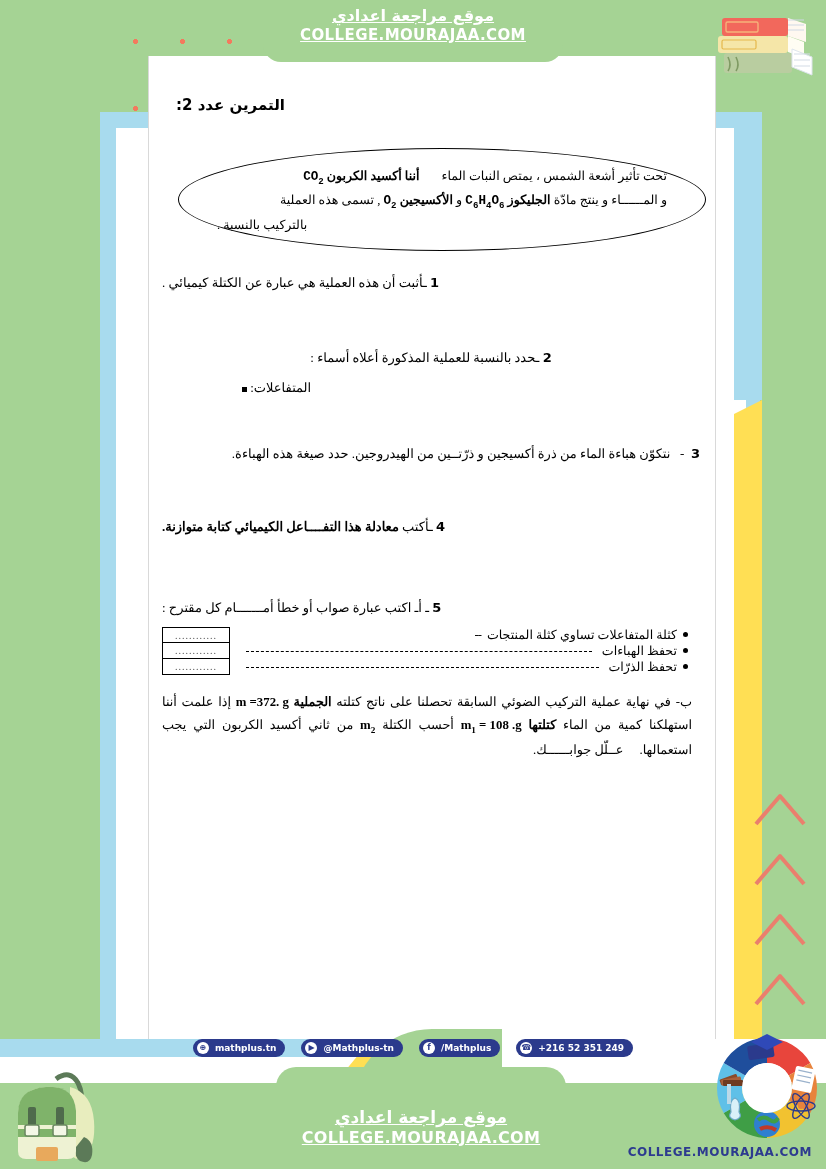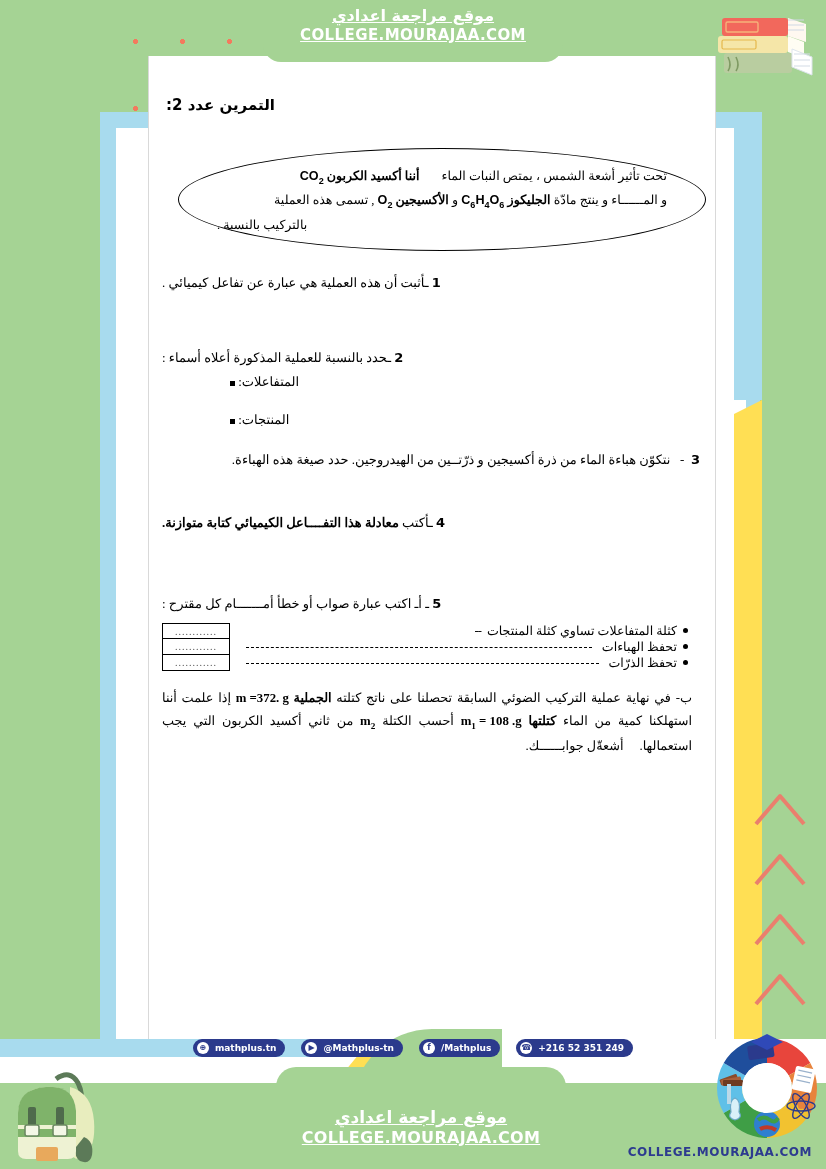--- a/index.html
+++ b/index.html
@@ -118,46 +118,46 @@
   .books-art{position:absolute;right:2px;top:4px;width:120px;height:80px;z-index:10;}
   .backpack-art{position:absolute;left:4px;bottom:2px;width:116px;height:104px;z-index:10;}
   .wheel-art{position:absolute;right:4px;bottom:26px;width:110px;height:110px;z-index:10;}
 
   
   .content{
     position:absolute;left:148px;top:96px;width:566px;height:950px;
     z-index:9;color:#000;font-size:13.5px;
   }
   .ex-title{
-    text-align:left;font-weight:bold;font-size:15px;margin:0 0 34px 18px;
+    text-align:left;font-weight:bold;font-size:15px;margin:0 0 34px 28px;
     font-family:"DejaVu Sans", sans-serif;
   }
   .ellipse-box{
     position:relative;margin:0 8px 22px 30px;
     border:1.4px solid #000;border-radius:50%/50%;
     padding:16px 38px 14px 38px;
     line-height:1.75;font-size:12.6px;text-align:justify;
   }
   .ellipse-box b{font-weight:bold;}
-  .chem{font-family:Liberation Sans, sans-serif;font-weight:bold;direction:ltr;display:inline-block;}
+  .chem{font-family:Liberation Mono, monospace;font-weight:bold;direction:ltr;display:inline-block;}
   .chem sub{font-size:72%;}
   .q{margin:0 14px 6px 14px;font-size:13px;line-height:1.6;}
   .q .num{font-weight:bold;font-family:"DejaVu Sans", sans-serif;}
   .qb{font-weight:normal;}
   .dotline{
     height:14px;margin:4px 0;
     background-image:radial-gradient(circle, #444 0.9px, transparent 1.1px);
     background-size:5px 14px;background-position:0 9px;background-repeat:repeat-x;
   }
   .dotline.w100{width:100%;}
   .dotline.w90{width:90%;}
   .dotline.w86{width:86%;margin-right:0;}
   .dotline.w30{width:30%;margin-right:28%;}
   .bullets{margin:2px 30px 0 14px;list-style:none;padding:0;}
-  .bullets li{font-size:13px;margin:0;}
+  .bullets li{font-size:13px;margin:12px;}
   .bullets li .sq{display:inline-block;width:5px;height:5px;background:#000;
      vertical-align:middle;margin-left:8px;}
   
   .q5wrap{display:flex;align-items:stretch;margin:8px 14px 0 14px;gap:0;direction:rtl;}
   .q5-left{
     display:flex;align-items:center;padding-left:14px;font-weight:bold;font-size:12.5px;
     border-left:1.2px solid #000;height:96px;white-space:nowrap;
   }
   .q5-mid{flex:1;display:flex;flex-direction:column;justify-content:space-around;padding:0 12px;}
   .q5-mid .row{display:flex;align-items:center;font-size:12.6px;gap:6px;}
@@ -237,53 +237,47 @@
       <span class="chem">O<sub>2</sub></span>
       <span>, تسمى هذه العملية</span>
     </div>
     <div style="text-align:left">
       <span>بالتركيب بالنسبة .</span>
     </div>
   </div>
 
   <div class="q" style="text-align:left">
     <span class="num">1</span>
-    <span>ـأثبت أن هذه العملية هي  عبارة عن تفاعل كيميائي .</span>
+    <span>ـأثبت أن هذه العملية هي  عبارة عن الكتلة كيميائي .</span>
   </div>
   <div class="dotline w100"></div>
   <div class="dotline w86"></div>
 
-  <div class="q" style="text-align:left;margin-top:16px">
+  <div class="q" style="text-align:center;margin-top:16px">
     <span class="num">2</span>
     <span>ـحدد بالنسبة للعملية المذكورة أعلاه أسماء :</span>
   </div>
   <ul class="bullets">
     <li style="text-align:left;padding-left:60px">
       <span>المتفاعلات:</span>
       <span class="sq"></span>
     </li>
   </ul>
   <div class="dotline w90"></div>
-  <ul class="bullets">
-    <li style="text-align:left;padding-left:60px">
-      <span>المنتجات:</span>
-      <span class="sq"></span>
-    </li>
-  </ul>
   <div class="dotline w100"></div>
 
   <div class="q" style="text-align:justify;margin-top:2px">
     <span class="num">3</span>
     <span>&nbsp;-&nbsp;&nbsp;</span>
     <span class="qb">نتكوّن هباءة الماء من ذرة أكسيجين و ذرّتــين من الهيدروجين.</span>
     <span class="qb">حدد صيغة هذه الهباءة.</span>
   </div>
   <div class="dotline w30"></div>
 
-  <div class="q" style="text-align:left;margin-top:22px">
+  <div class="q" style="text-align:left;margin-top:32px">
     <span class="num">4</span>
     <span>ـأكتب</span>
     <b>معادلة هذا التفــــاعل الكيميائي كتابة متوازنة.</b>
   </div>
   <div class="dotline w100" style="margin-top:22px"></div>
 
   <div class="q" style="text-align:left;margin-top:24px">
     <span class="num">5</span>
     <span>ـ أـ اكتب عبارة صواب أو خطأ أمـــــــام كل مقترح :</span>
   </div>
@@ -317,21 +311,21 @@
     <span>ب- في نهاية عملية التركيب الضوئي السابقة تحصلنا على ناتج كتلته</span>
     <b>الجملية</b>
     <span class="mvar">m =372. g</span>
     <span>إذا علمت أننا استهلكنا كمية من الماء</span>
     <b>كتلتها</b>
     <span class="mvar">m<sub>1</sub> = 108 .g</span>
     <span>أحسب الكتلة</span>
     <span class="mvar">m<sub>2</sub></span>
     <span>من ثاني أكسيد الكربون  التي يجب استعمالها.</span>
     &nbsp;&nbsp;&nbsp;
-    <span>أشعةّل جوابــــــك.</span>
+    <span>عــلّل جوابــــــك.</span>
   </div>
 
   <div class="tail-lines">
     <div class="dotline w100"></div>
     <div class="dotline w100"></div>
     <div class="dotline w100"></div>
   </div>
 </div>
 
 <div class="top-banner">

